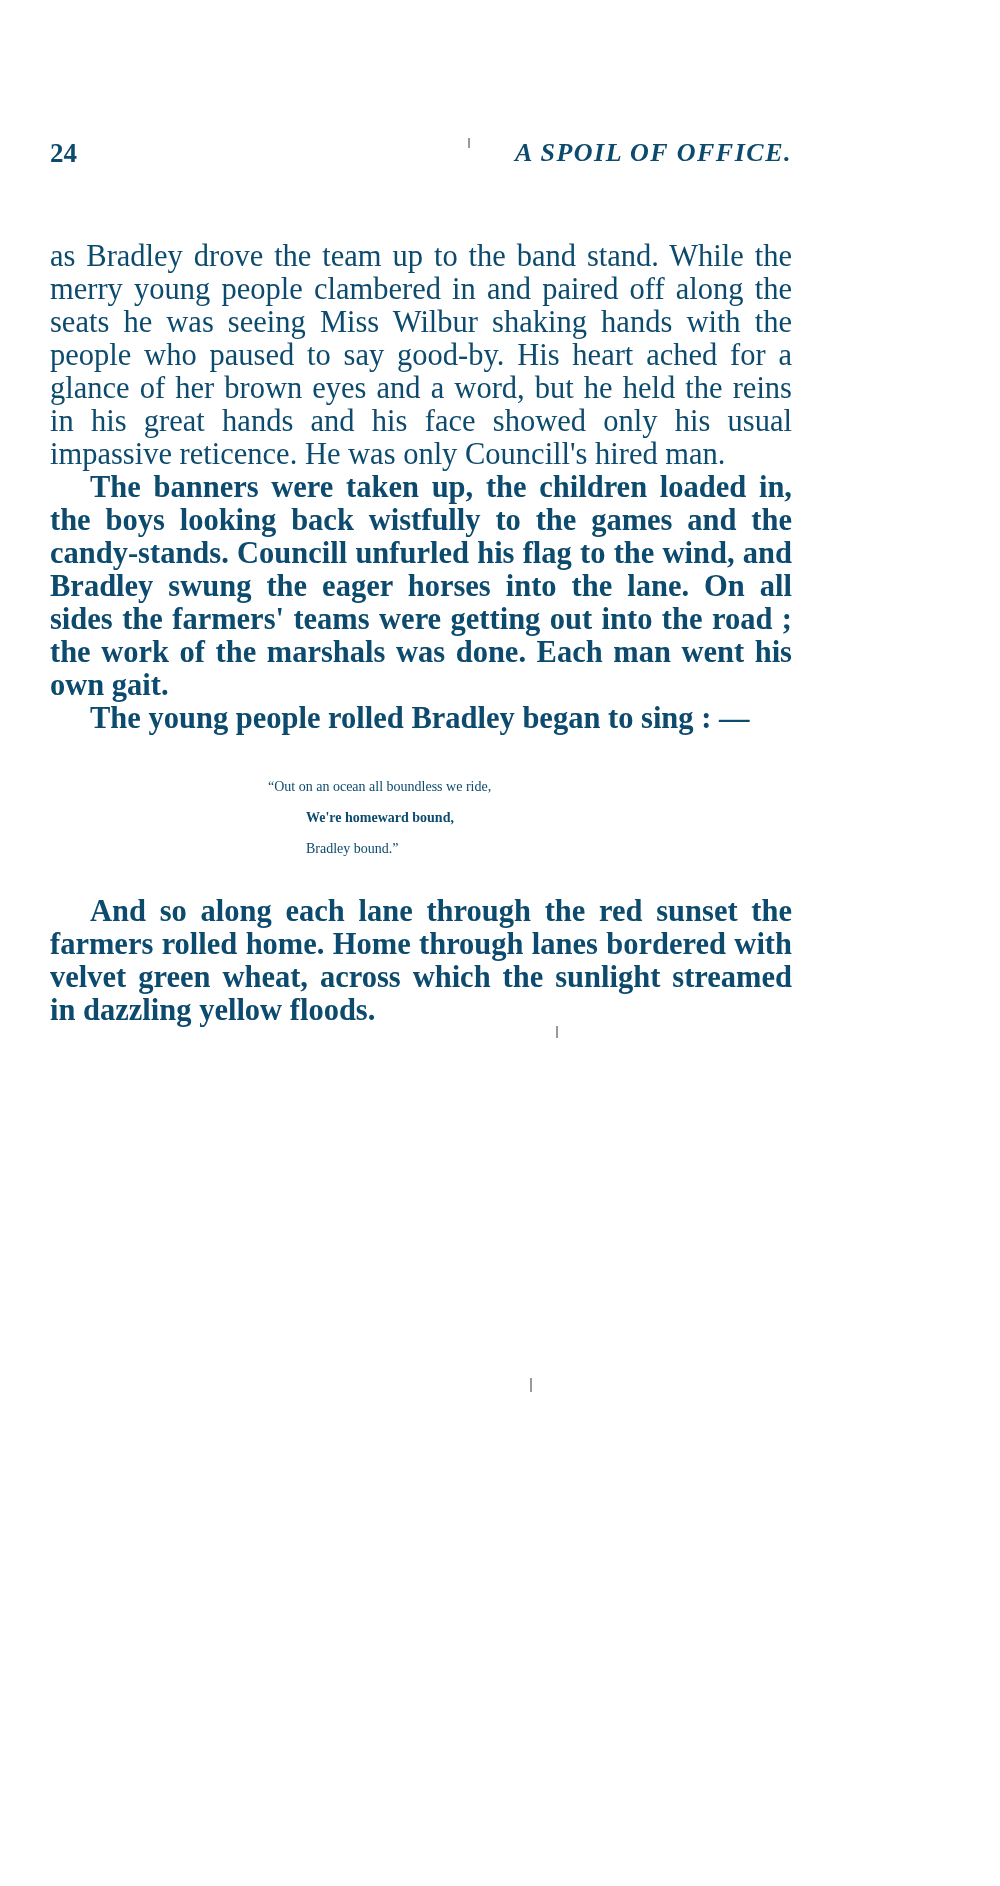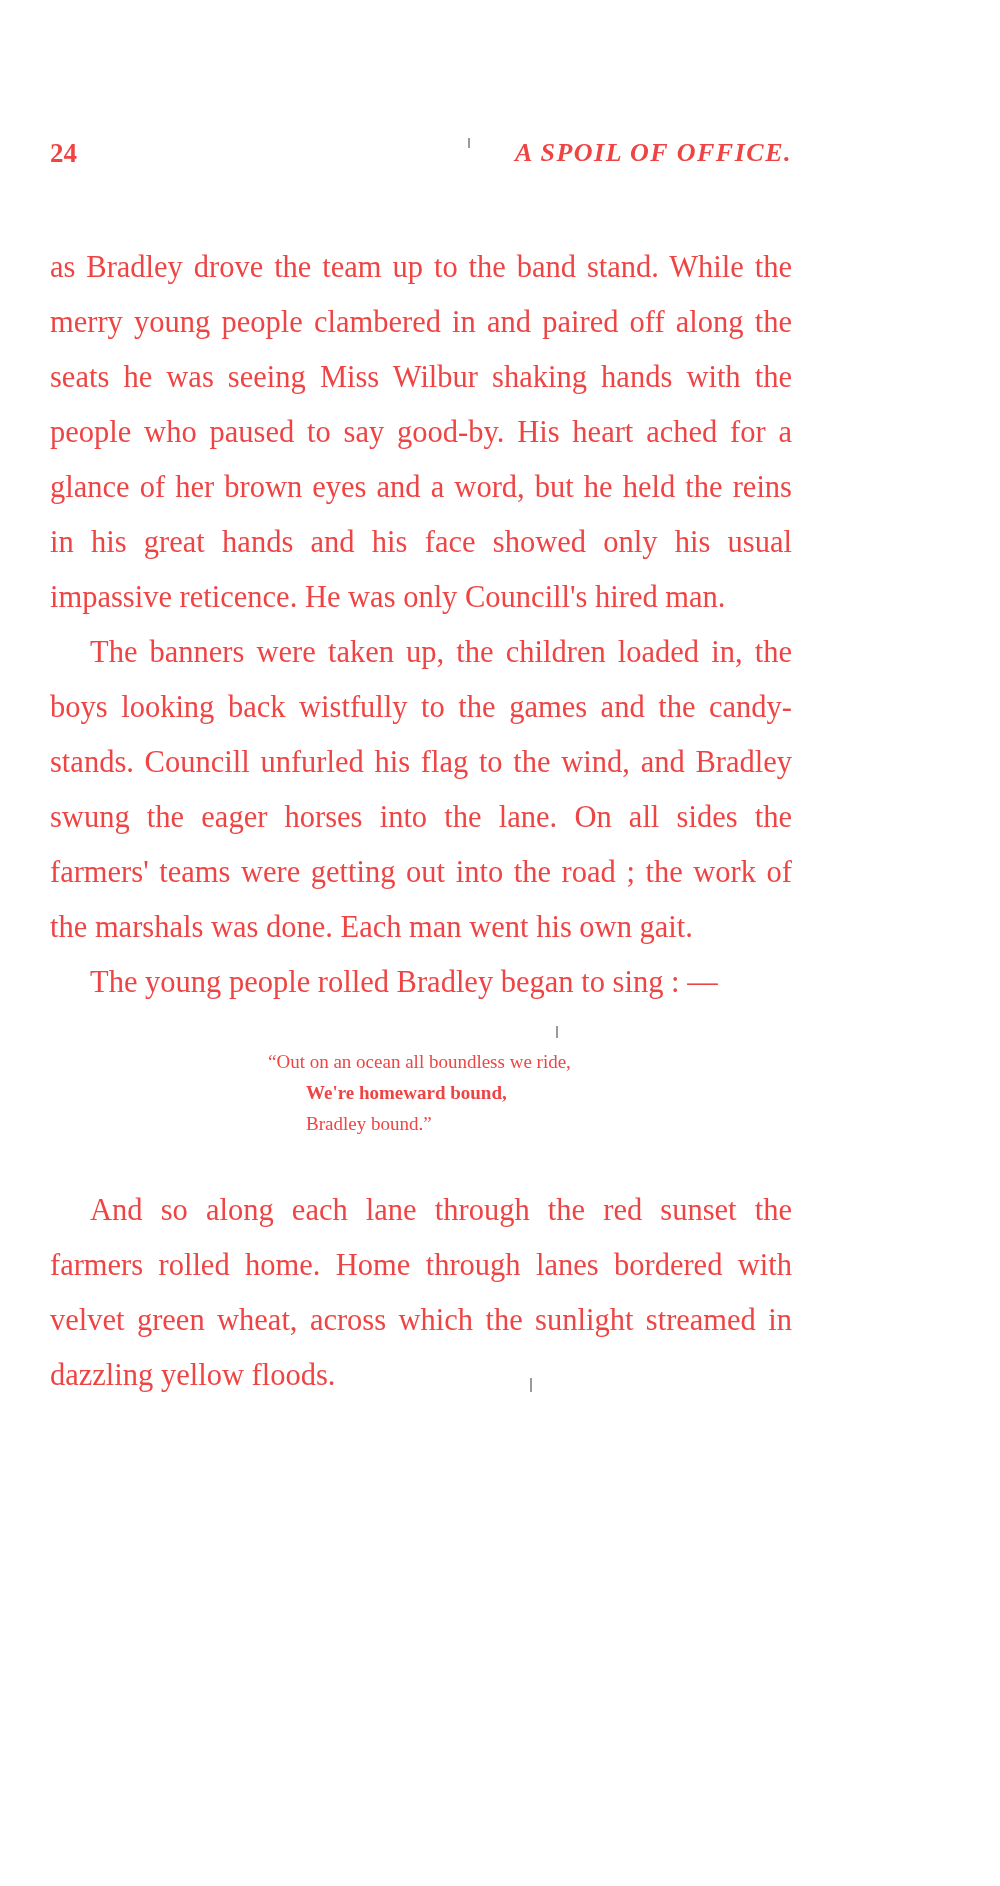--- a/index.html
+++ b/index.html
@@ -7,21 +7,21 @@
     padding: 0;
     background: #ffffff;
   }
   .page {
     position: relative;
     width: 864px;
     height: 1886px;
     background: #ffffff;
     overflow: hidden;
     font-family: "Liberation Serif", serif;
-    color: #ef4444;
+    color: #0c4a6e;
   }
   .content {
     position: absolute;
     left: 50px;
     top: 0;
     width: 900px;
   }
   .running-head {
     position: relative;
     height: 60px;
@@ -45,36 +45,37 @@
     text-align: right;
     font-size: 26px;
     font-style: italic;
     font-weight: bold;
     letter-spacing: 1.5px;
   }
   .body-text {
     margin-top: 42px;
     width: 742px;
     font-size: 30.5px;
-    line-height: 55px;
+    line-height: 33px;
     text-align: justify;
     text-justify: inter-word;
   }
   .body-text p {
     margin: 0;
     text-indent: 0;
   }
   .body-text p.indent {
     text-indent: 40px;
+    font-weight: bold;
   }
   .verse {
     margin-top: 36px;
-    margin-bottom: 44px;
+    margin-bottom: 31px;
     width: 742px;
-    font-size: 19px;
+    font-size: 14px;
     line-height: 31px;
     padding-left: 218px;
     box-sizing: border-box;
   }
   .verse .line {
     white-space: pre;
   }
   .verse .line.l1 { margin-left: 0; }
   .verse .line.l2 { margin-left: 38px; font-weight: bold; }
   .verse .line.l3 { margin-left: 38px; }

